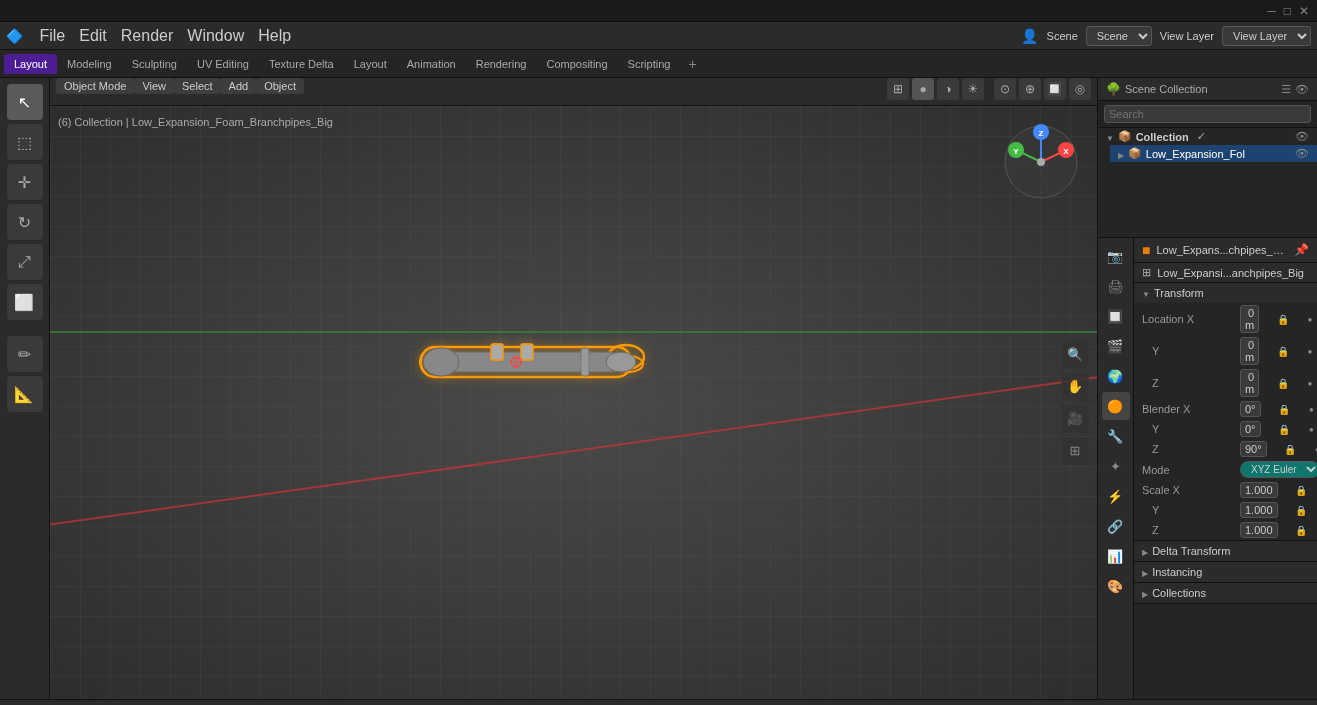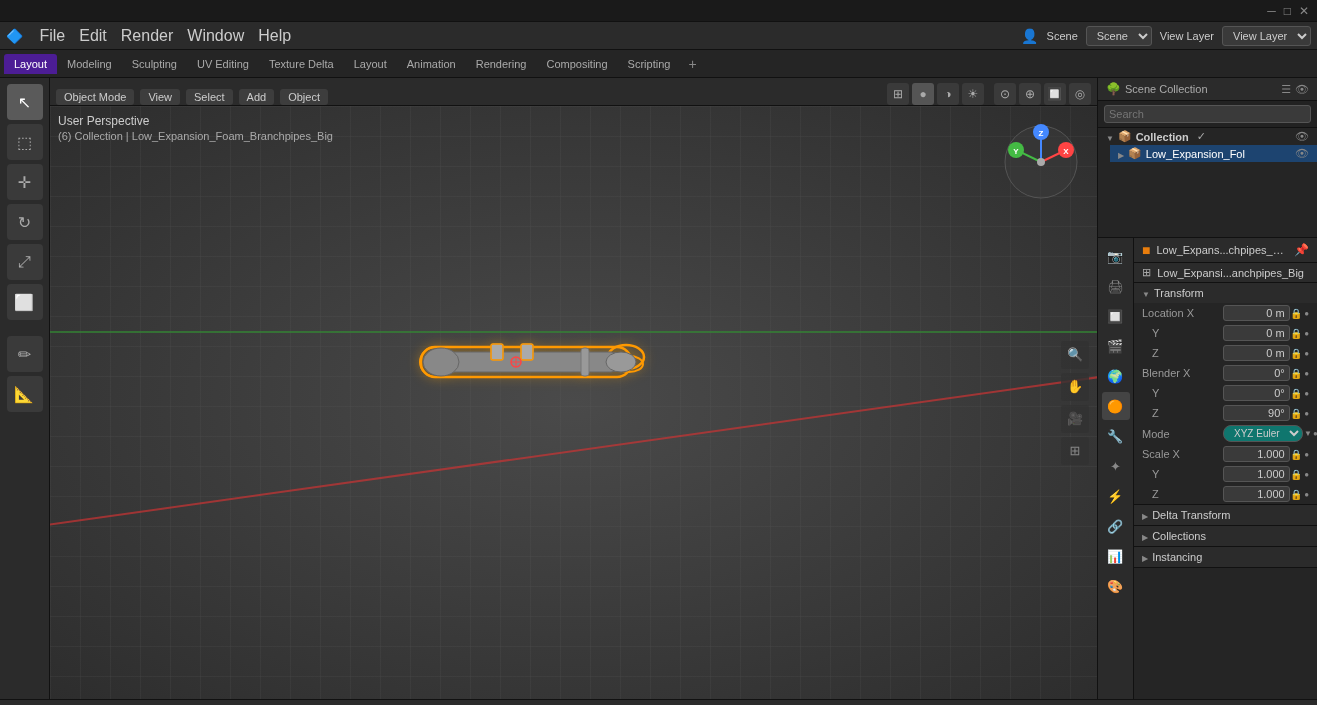--- a/index.html
+++ b/index.html
@@ -22,21 +22,21 @@
     
     #main { display: flex; height: calc(705px - 56px - 28px); }
 
     
     #left-toolbar { width: 50px; background: #2b2b2b; border-right: 1px solid #111; display: flex; flex-direction: column; align-items: center; padding: 6px 0; gap: 4px; }
     .tool-btn { width: 36px; height: 36px; background: #3a3a3a; border-radius: 4px; display: flex; align-items: center; justify-content: center; cursor: pointer; color: #aaa; font-size: 16px; }
     .tool-btn.active { background: #5a5a5a; color: #fff; }
 
     
     #viewport { flex: 1; position: relative; background: #393939; overflow: hidden; }
-    #viewport-header { display: flex; align-items: flex-end; background: #2b2b2b; height: 28px; padding: 0 6px; gap: 6px; border-bottom: 1px solid #111; }
+    #viewport-header { display: flex; align-items: flex-start; background: #2b2b2b; height: 28px; padding: 0 6px; gap: 0; border-bottom: 1px solid #111; }
     .vp-btn { background: #3d3d3d; border: none; color: #ccc; padding: 2px 8px; border-radius: 3px; cursor: pointer; font-size: 11px; }
     .vp-icons { display: flex; gap: 3px; margin-left: auto; }
     .vp-icon { width: 22px; height: 22px; background: #3a3a3a; border-radius: 3px; display: flex; align-items: center; justify-content: center; cursor: pointer; color: #aaa; font-size: 12px; }
 
     
     #viewport-canvas { width: 100%; height: calc(100% - 28px); position: relative; background: radial-gradient(ellipse at center, #4a4a4a 0%, #2d2d2d 100%); }
     .grid-overlay { position: absolute; top: 0; left: 0; right: 0; bottom: 0; background-image: 
       linear-gradient(rgba(100,100,100,0.15) 1px, transparent 1px),
       linear-gradient(90deg, rgba(100,100,100,0.15) 1px, transparent 1px);
       background-size: 30px 30px; }
@@ -62,21 +62,21 @@
     .check-icon { color: #aaa; margin-left: 4px; }
 
     
     #properties-sidebar { width: 36px; background: #2b2b2b; border-right: 1px solid #111; display: flex; flex-direction: column; align-items: center; padding: 4px 0; gap: 2px; }
     .prop-icon { width: 28px; height: 28px; display: flex; align-items: center; justify-content: center; cursor: pointer; border-radius: 3px; color: #888; font-size: 13px; }
     .prop-icon.active { background: #444; color: #e87d0d; }
 
     #properties-content { flex: 1; overflow-y: auto; overflow-x: hidden; }
     .prop-section { border-bottom: 1px solid #111; }
     .prop-section-header { background: #2b2b2b; padding: 4px 8px; display: flex; align-items: center; gap: 4px; cursor: pointer; font-size: 11px; color: #ccc; }
-    .prop-row { display: flex; align-items: center; padding: 2px 8px; gap: 1px; }
+    .prop-row { display: flex; align-items: center; padding: 2px 8px; gap: 18px; }
     .prop-label { color: #999; font-size: 11px; min-width: 80px; }
     .prop-value { color: #ccc; font-size: 11px; background: #3a3a3a; border: 1px solid #555; border-radius: 3px; padding: 1px 4px; flex: 1; text-align: right; }
     .mode-select { background: #0f766e; border: 1px solid #555; color: #ccc; border-radius: 8px; font-size: 10px; padding: 1px 6px; flex: 1; }
 
     
     #right-properties { display: flex; flex: 1; overflow: hidden; }
 
     
     .obj-header { padding: 4px 8px; background: #2b2b2b; border-bottom: 1px solid #111; display: flex; align-items: center; gap: 6px; }
     .pin-icon { color: #888; cursor: pointer; font-size: 12px; }
@@ -187,21 +187,20 @@
 
     <div id="viewport-canvas">
       <div class="grid-overlay"></div>
 
       <div style="position:absolute; top:38%; left:0; right:0; height:2px; background:#338833; opacity:0.7; transform:rotate(0deg);"></div>
       <div style="position:absolute; top:0; bottom:0; left:0; right:0; overflow:hidden;">
         <div style="position:absolute; top:-20%; left:-10%; width:120%; height:2px; background:#cc3333; opacity:0.7; transform:rotate(-8deg); transform-origin:center center; top:58%;"></div>
       </div>
 
       <div class="viewport-info">
-        <div class="perspective-label">User Perspective</div>
         <div class="collection-label">(6) Collection | Low_Expansion_Foam_Branchpipes_Big</div>
       </div>
 
       <div class="nav-gizmo">
         <svg width="80" height="80" viewBox="0 0 80 80">
           <circle cx="40" cy="40" r="36" fill="rgba(60,60,60,0.5)" stroke="#555" stroke-width="1"></circle>
 
           <line x1="40" y1="40" x2="40" y2="10" stroke="#4488ff" stroke-width="2"></line>
           <circle cx="40" cy="10" r="8" fill="#4488ff"></circle>
           <text x="40" y="14" text-anchor="middle" fill="white" font-size="8" font-weight="bold">Z</text>
@@ -390,28 +389,28 @@
           <div class="prop-section-header">
             <span class="arrow-right"></span>
             <span>Delta Transform</span>
           </div>
         </div>
 
 
         <div class="prop-section">
           <div class="prop-section-header">
             <span class="arrow-right"></span>
-            <span>Collections</span>
+            <span>Instancing</span>
           </div>
         </div>
 
         <div class="prop-section">
           <div class="prop-section-header">
             <span class="arrow-right"></span>
-            <span>Instancing</span>
+            <span>Collections</span>
           </div>
         </div>
       </div>
     </div>
   </div>
 </div>
 
 <div id="bottom-bar">
 
   <div class="timeline-controls">

